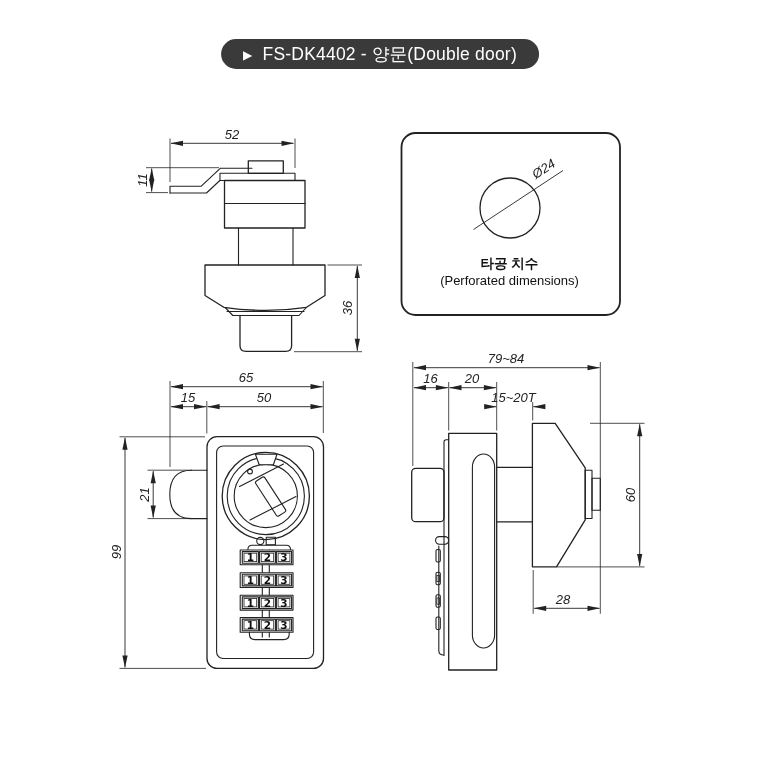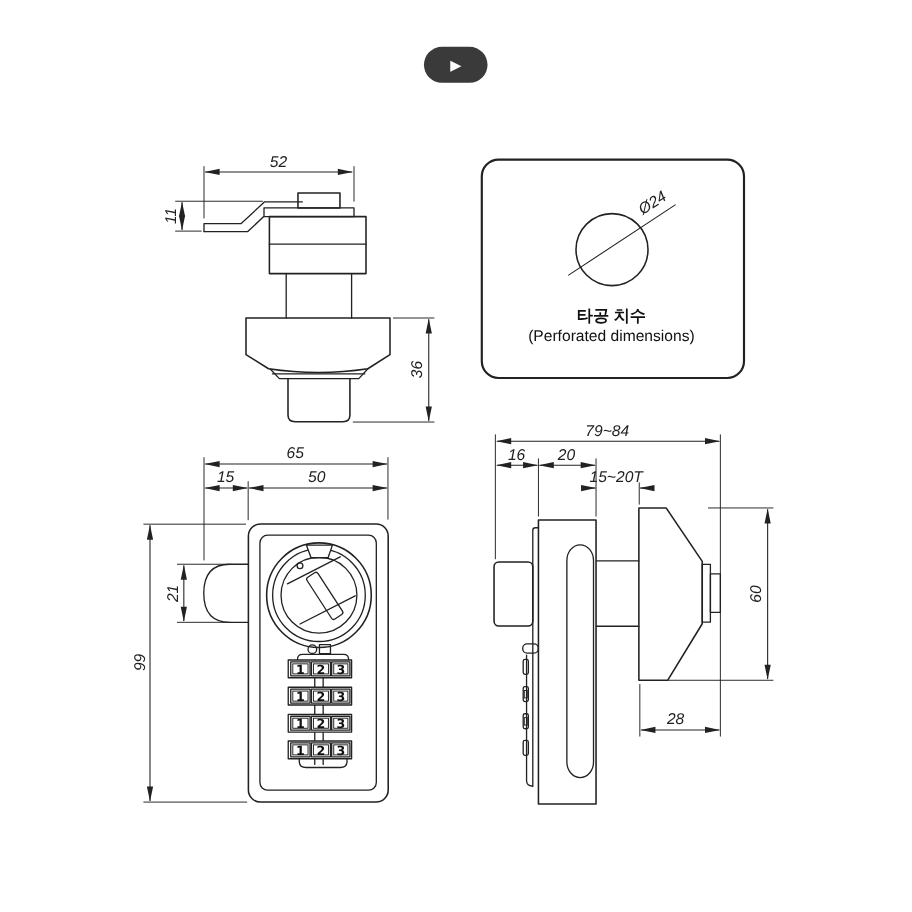--- a/index.html
+++ b/index.html
@@ -23,20 +23,21 @@
   .cap{font:600 13.5px "Liberation Sans",sans-serif;fill:#111;}
   .cap2{font:13px "Liberation Sans",sans-serif;fill:#111;}
   .wd{font:bold 10.5px "DejaVu Sans",sans-serif;fill:#111;}
   .wh{fill:#fff;}
 </style>
 </head>
 <body>
 
 <div class="badge">
   <span class="tri">▶</span>
+  <span>FS-DK4402 - 양문(Double door)</span>
 </div>
 
 <svg style="left:120px;top:125px" width="250" height="240" viewBox="120 125 250 240">
   <defs>
     <marker id="aA" markerUnits="userSpaceOnUse" markerWidth="14" markerHeight="8" viewBox="0 0 14 8" refX="13" refY="4" orient="auto-start-reverse">
       <path d="M13.5,4 L1,1.4 L1,6.6 Z" fill="#222"></path>
     </marker>
   </defs>
 
   <g>

